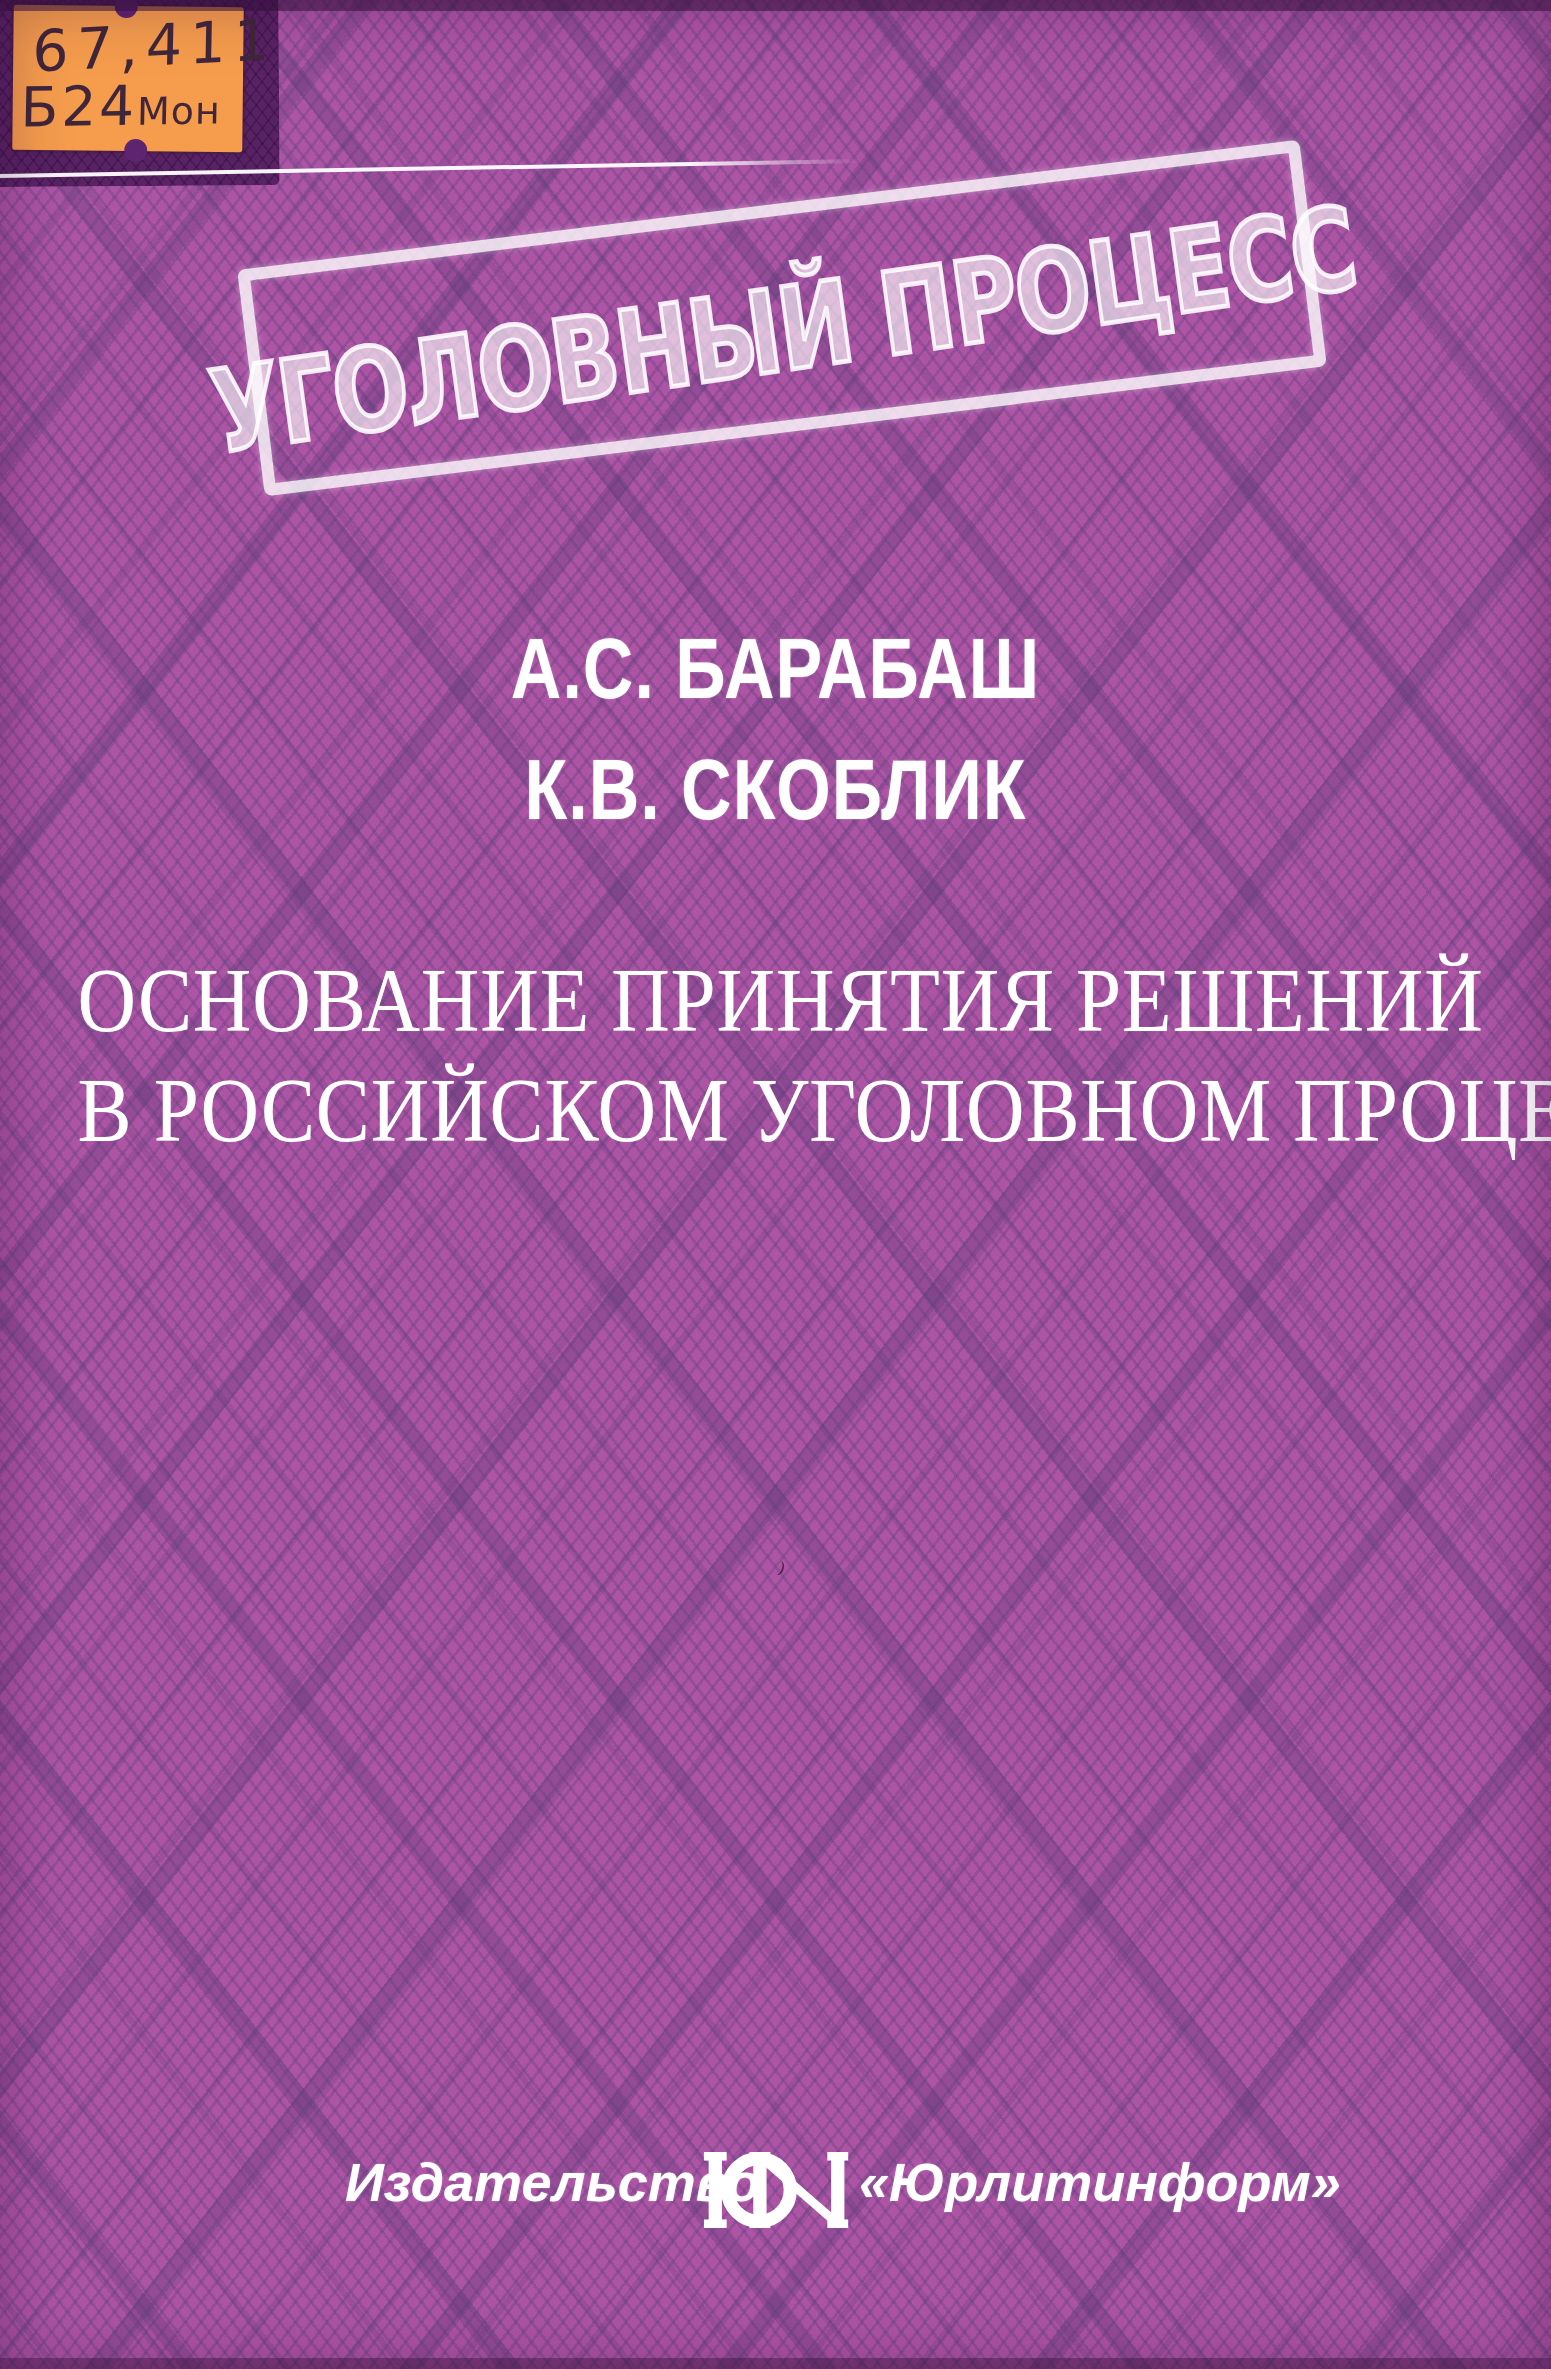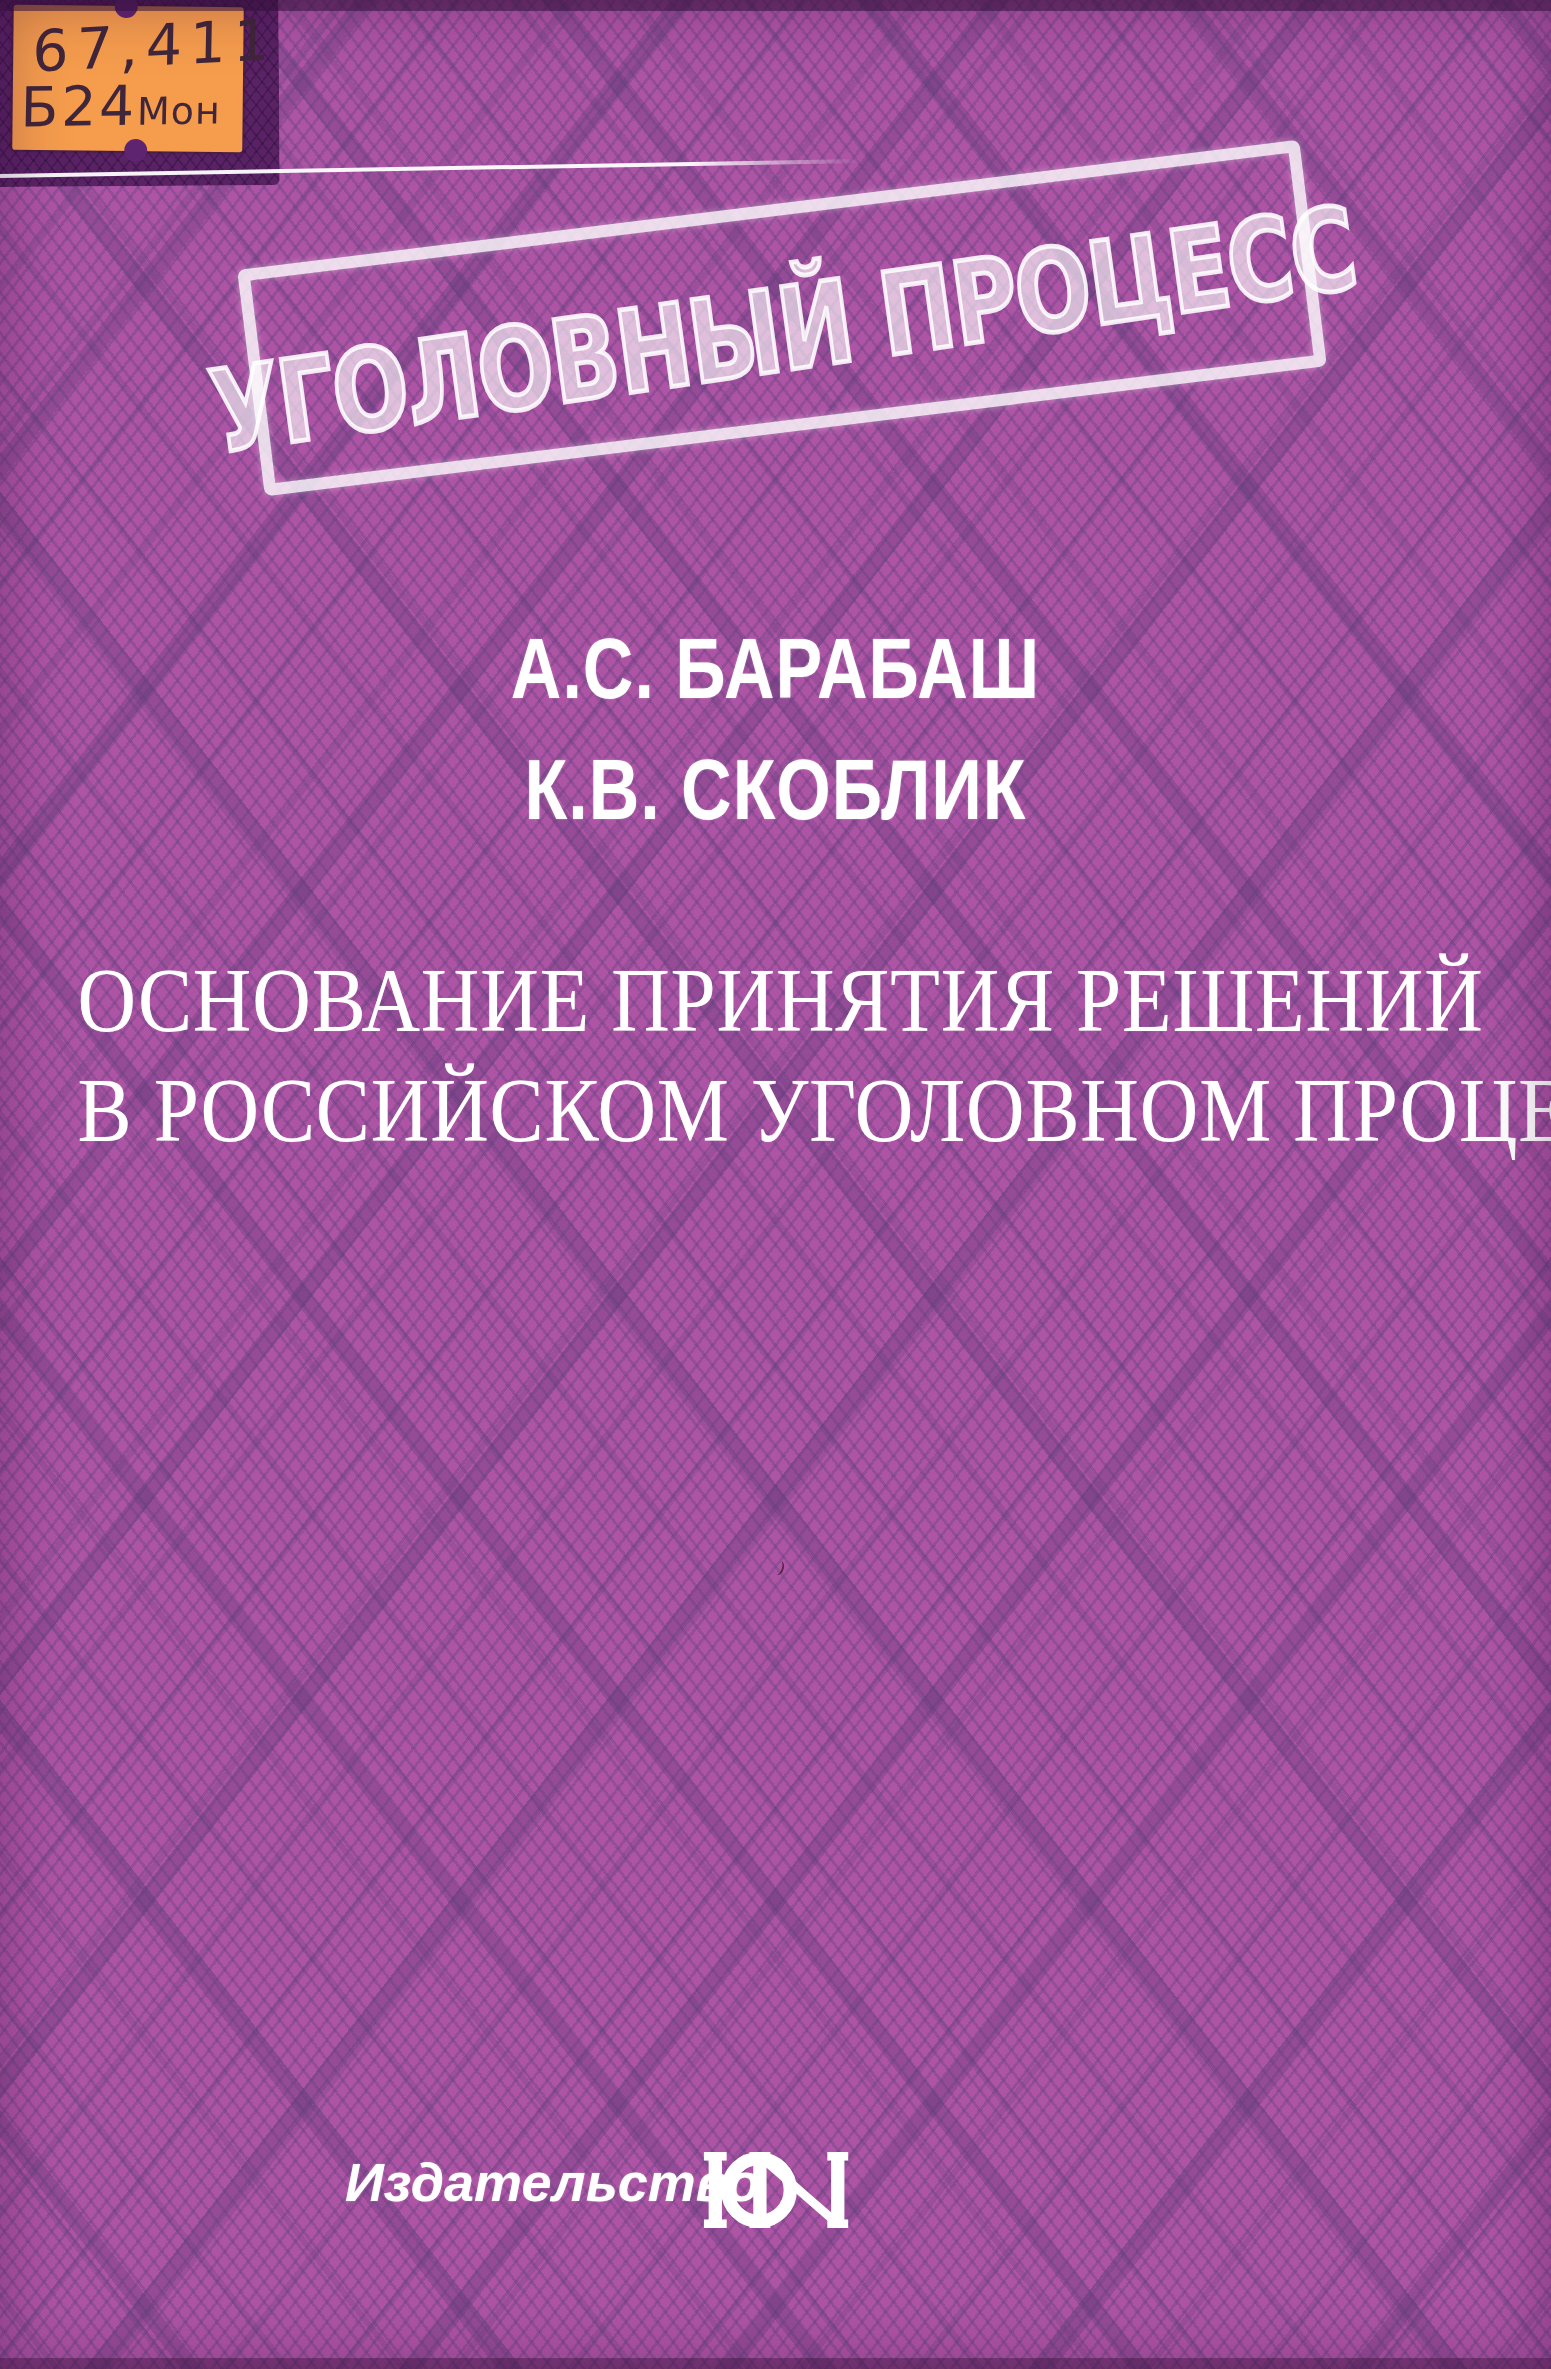--- a/index.html
+++ b/index.html
@@ -170,19 +170,20 @@
 
         <polygon points="56,8 70,8 148,76 134,76"></polygon>
 
         <rect x="132" y="2" width="22" height="9"></rect>
         <rect x="136" y="4" width="14" height="76"></rect>
         <rect x="132" y="73" width="22" height="9"></rect>
       </g>
     </svg>
   </div>
 
+  <div class="pub pub-name">«Юрлитинформ»</div>
 
   <div class="top-edge"></div>
   <div class="bottom-edge"></div>
   <div class="vignette"></div>
 
 </div>
 
 
 </body></html>

